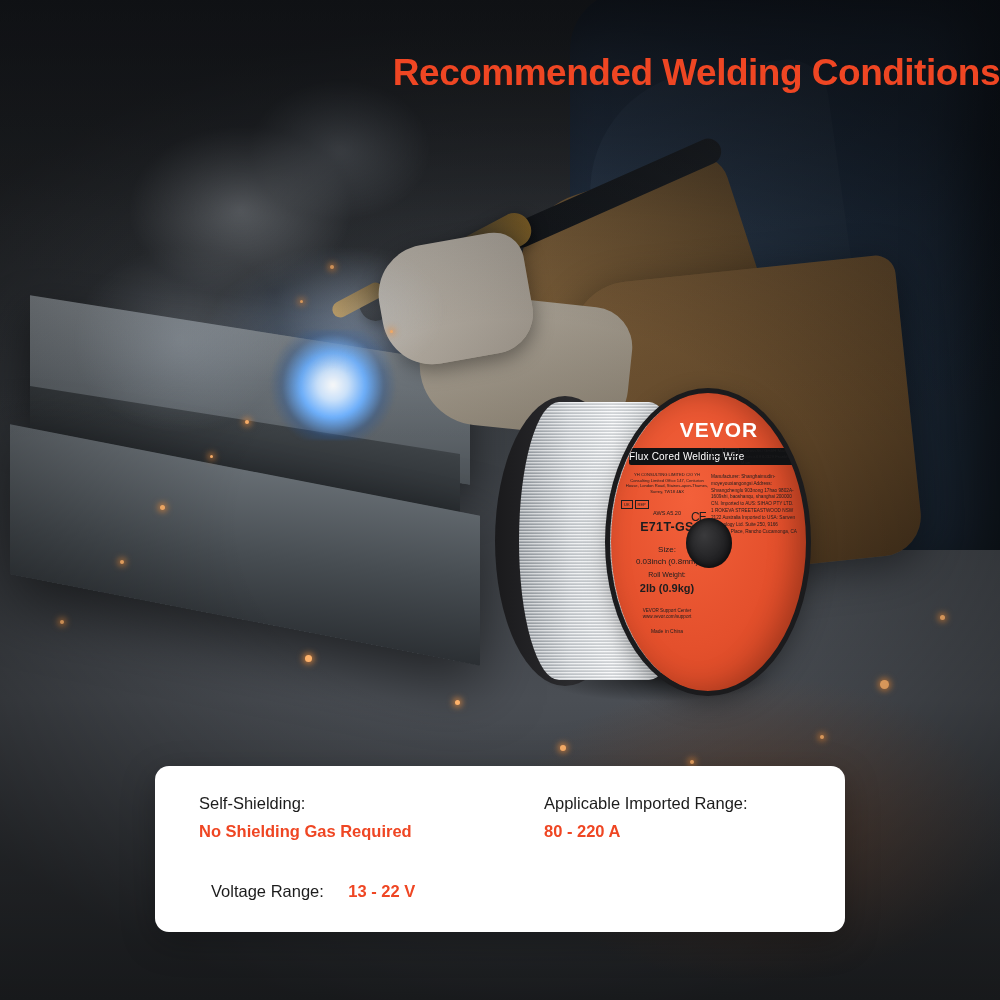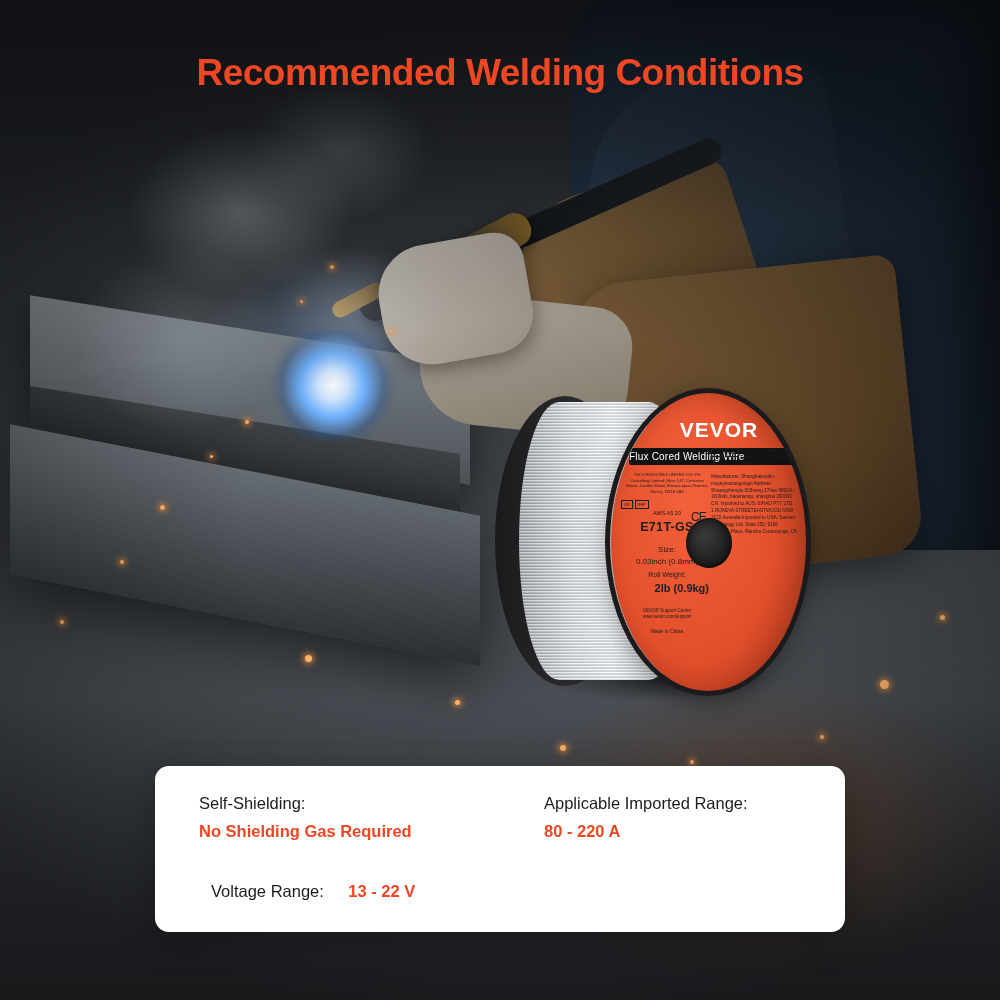--- a/index.html
+++ b/index.html
@@ -21,21 +21,21 @@
     background: #ffffff;
     overflow: hidden;
   }
 
   
   .title {
     position: absolute;
     top: 52px;
     left: 0;
     width: 1000px;
-    text-align: center;
+    text-align: right;
     font-size: 37px;
     font-weight: bold;
     letter-spacing: -0.5px;
     color: #ef4623;
     z-index: 40;
   }
 
   
   .scene {
     position: absolute;
@@ -347,21 +347,20 @@
   }
   .label-left .spec {
     font-size: 8px;
     margin-top: 8px;
     line-height: 1.45;
   }
   .label-left .weight {
     font-size: 11px;
     font-weight: bold;
     margin-top: 1px;
-    text-align: right;
   }
   .label-left .support {
     font-size: 4.6px;
     margin-top: 12px;
     line-height: 1.5;
   }
   .label-left .made {
     font-size: 5px;
     margin-top: 7px;
   }

